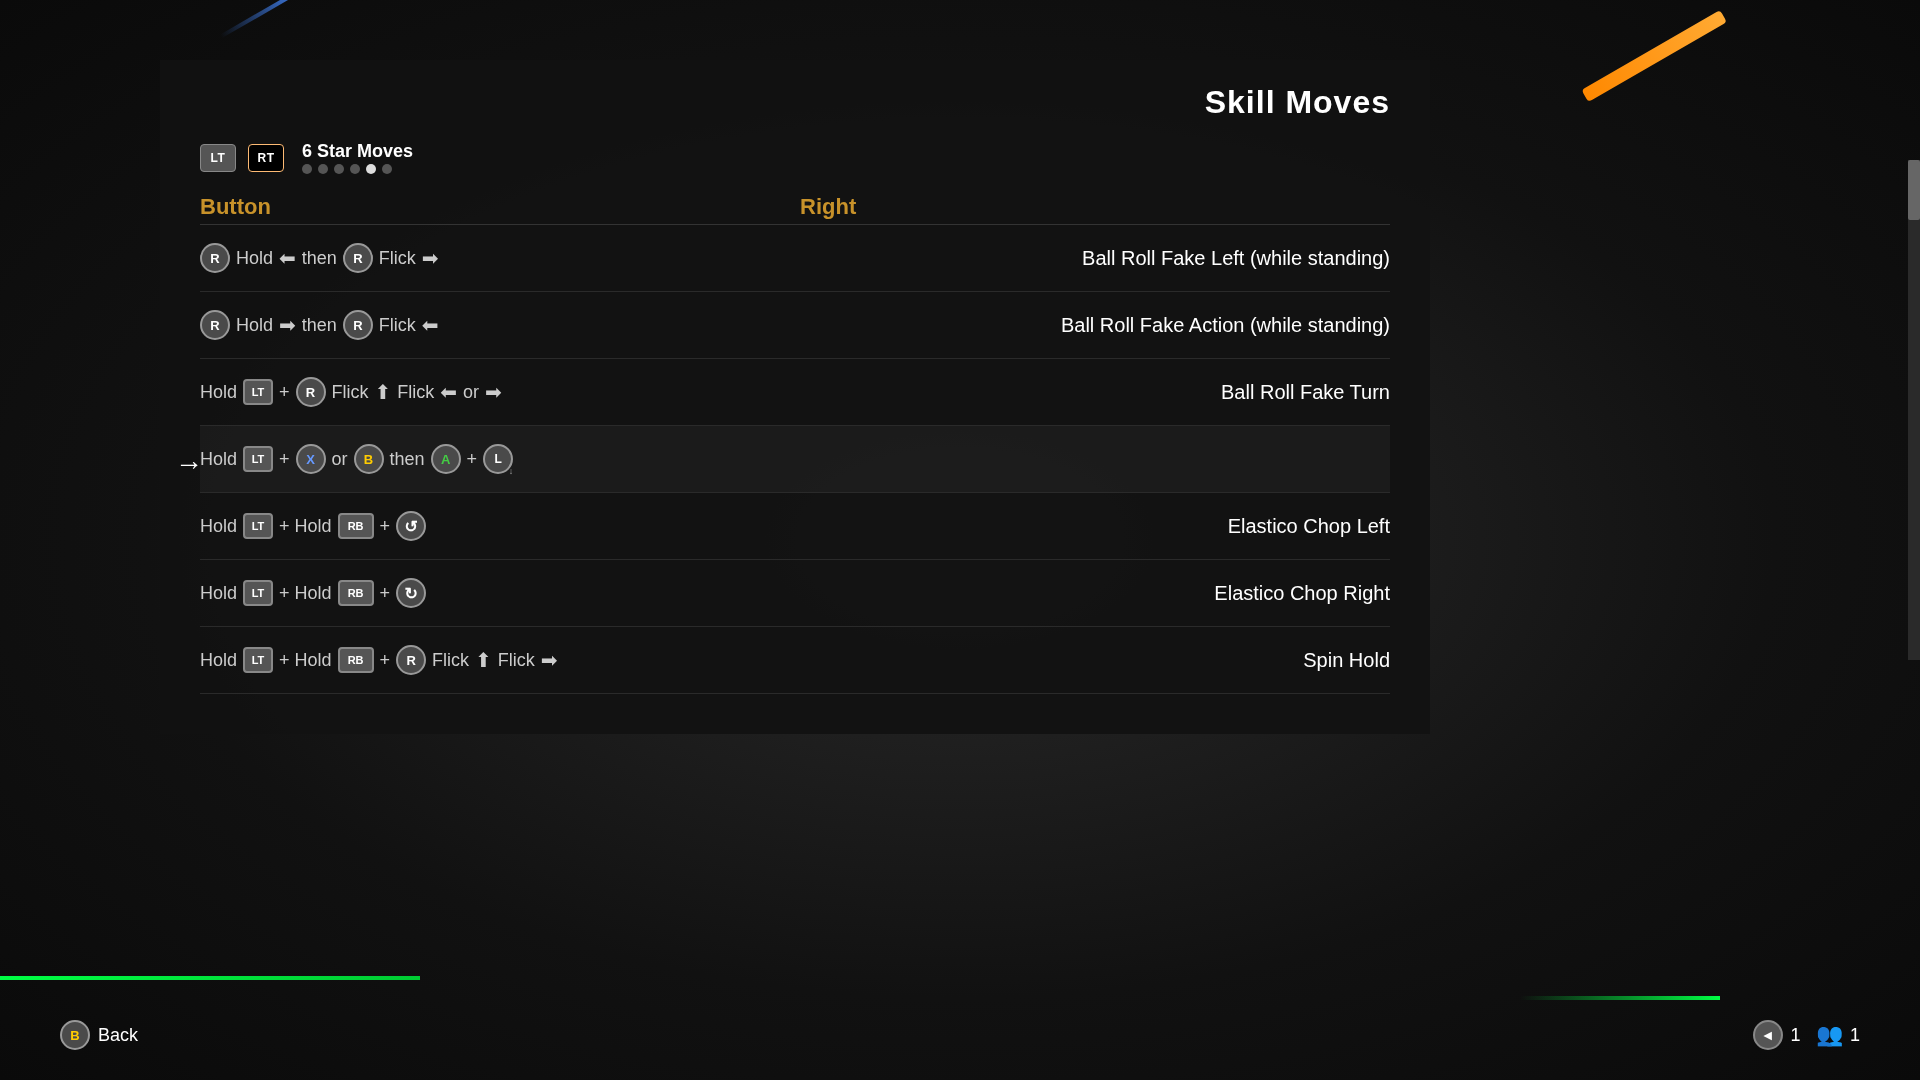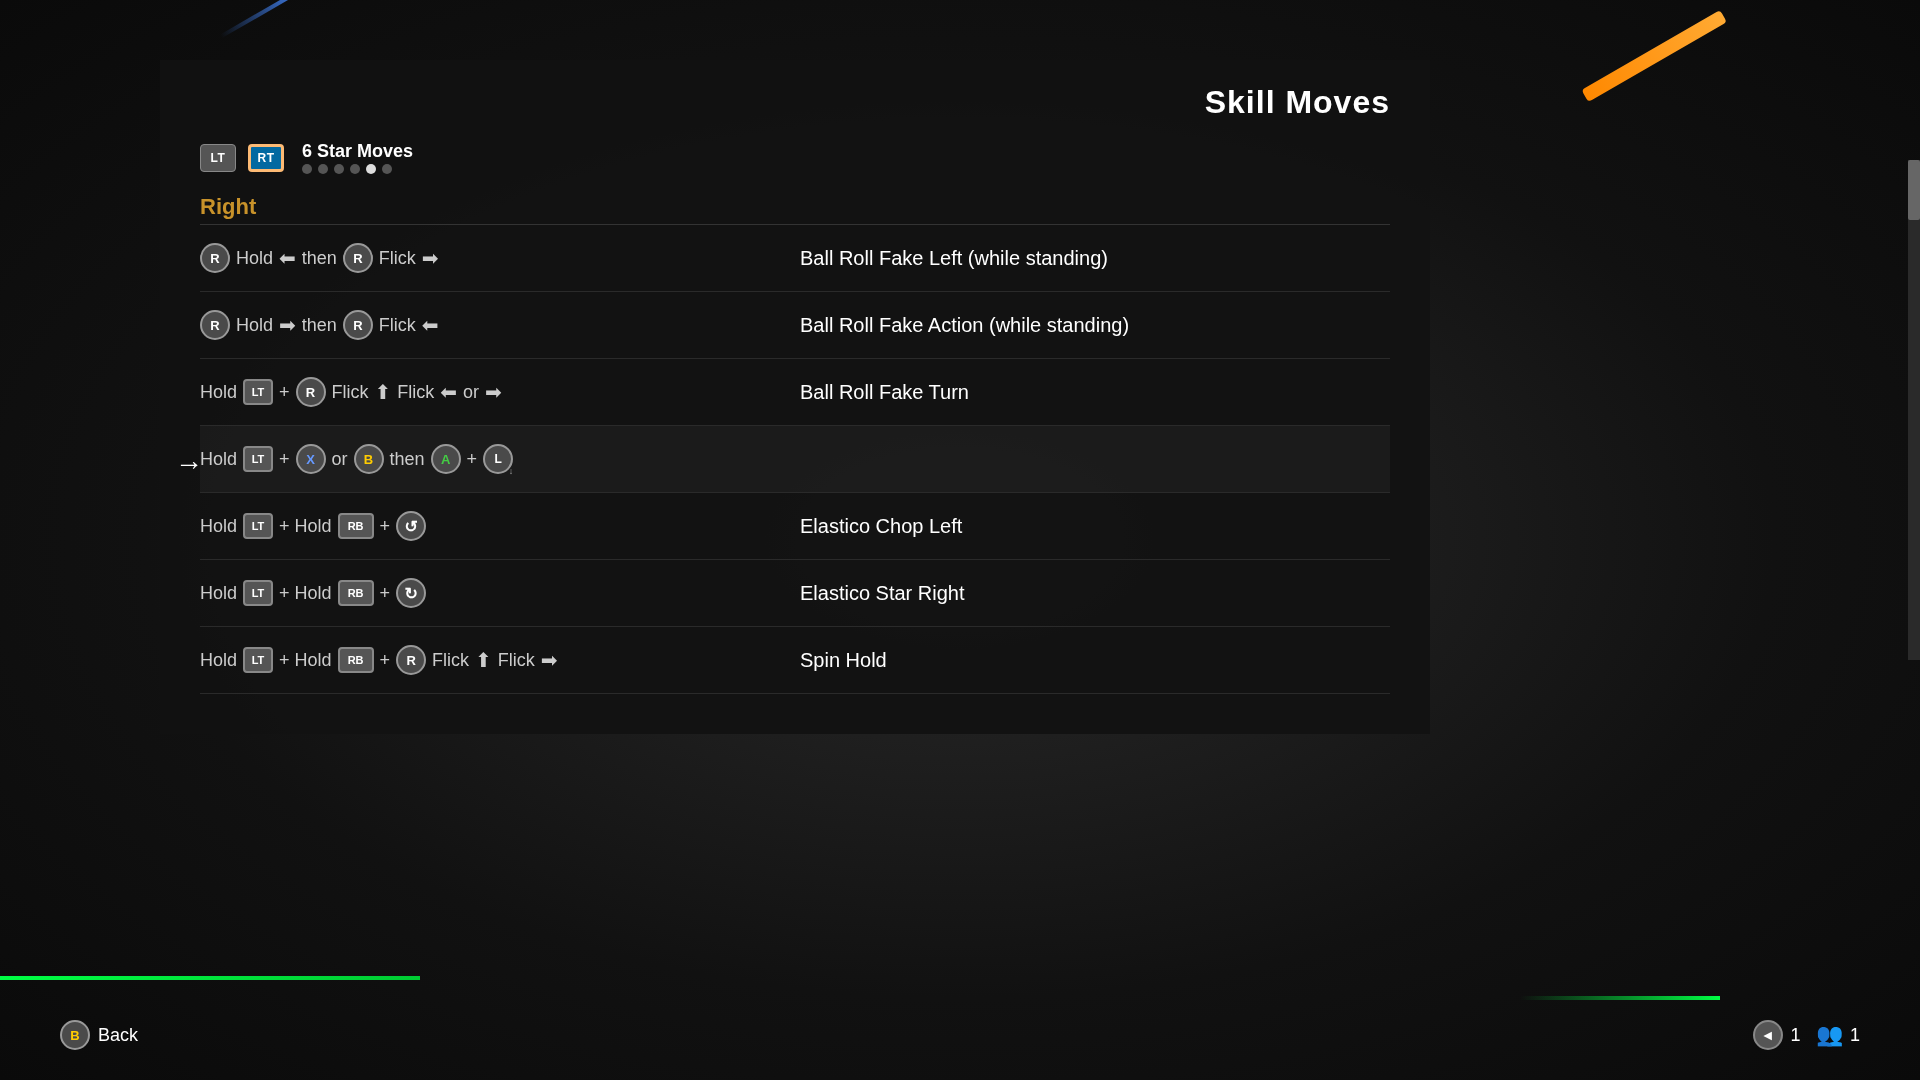--- a/index.html
+++ b/index.html
@@ -96,22 +96,22 @@
       color: #fff;
       letter-spacing: 0.5px;
     }
 
     .tab-btn-lt {
       background: #555;
       border: 1px solid #888;
     }
 
     .tab-btn-rt {
-      background: #0369a1;
-      border: 3px solid #fdba74;
+      background: #000000;
+      border: 1px solid #fdba74;
     }
 
     .tab-title {
       color: #ffffff;
       font-size: 18px;
       font-weight: 600;
     }
 
     .tab-dots {
       display: flex;
@@ -170,20 +170,21 @@
       align-items: center;
       flex-wrap: wrap;
       gap: 6px;
     }
 
     .move-row-action {
       flex: 1;
       color: #ffffff;
       font-size: 20px;
       font-weight: 400;
+      text-align: right;
     }
 
     
     .btn-circle {
       display: inline-flex;
       align-items: center;
       justify-content: center;
       width: 30px;
       height: 30px;
       border-radius: 50%;
@@ -323,20 +324,21 @@
         <div class="tab-dot"></div>
         <div class="tab-dot"></div>
         <div class="tab-dot"></div>
         <div class="tab-dot active"></div>
         <div class="tab-dot"></div>
       </div>
     </div>
   </div>
 
   <div class="col-headers">
+    <div class="col-header-button">Button</div>
     <div class="col-header-action">Right</div>
   </div>
 
   <div class="move-row">
     <div class="move-row-button">
       <span class="btn-circle r-btn">R</span>
       <span class="move-text">Hold</span>
       <span class="arrow-icon">⬅</span>
       <span class="move-text">then</span>
       <span class="btn-circle r-btn">R</span>
@@ -404,21 +406,21 @@
 
   <div class="move-row">
     <div class="move-row-button">
       <span class="move-text">Hold</span>
       <span class="btn-square">LT</span>
       <span class="move-text">+ Hold</span>
       <span class="btn-square" style="min-width:36px;">RB</span>
       <span class="move-text">+</span>
       <span class="btn-circle spin" style="font-size:16px;">↻</span>
     </div>
-    <div class="move-row-action">Elastico Star Right</div>
+    <div class="move-row-action">Elastico Chop Right</div>
   </div>
 
   <div class="move-row">
     <div class="move-row-button">
       <span class="move-text">Hold</span>
       <span class="btn-square">LT</span>
       <span class="move-text">+ Hold</span>
       <span class="btn-square" style="min-width:36px;">RB</span>
       <span class="move-text">+</span>
       <span class="btn-circle r-btn">R</span>

